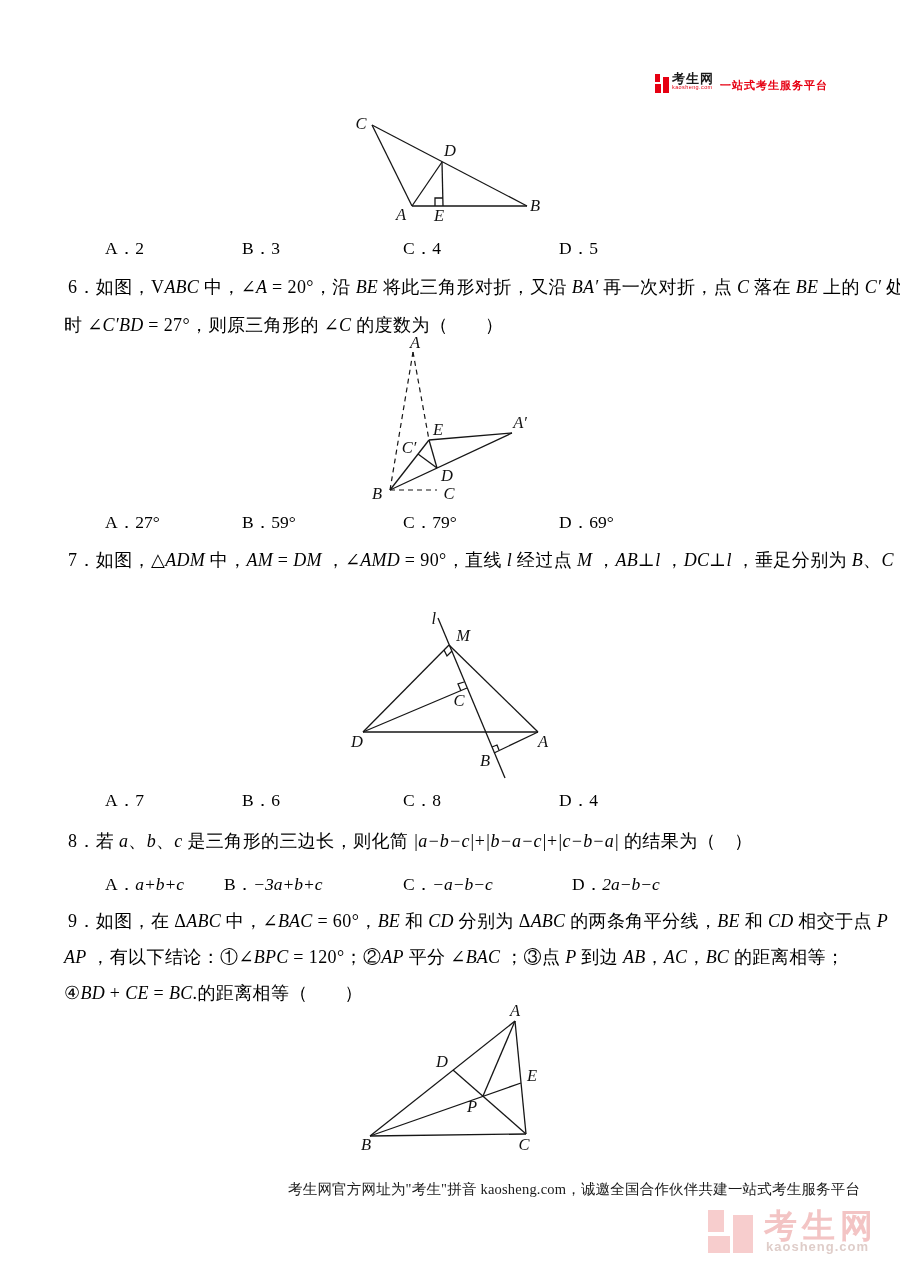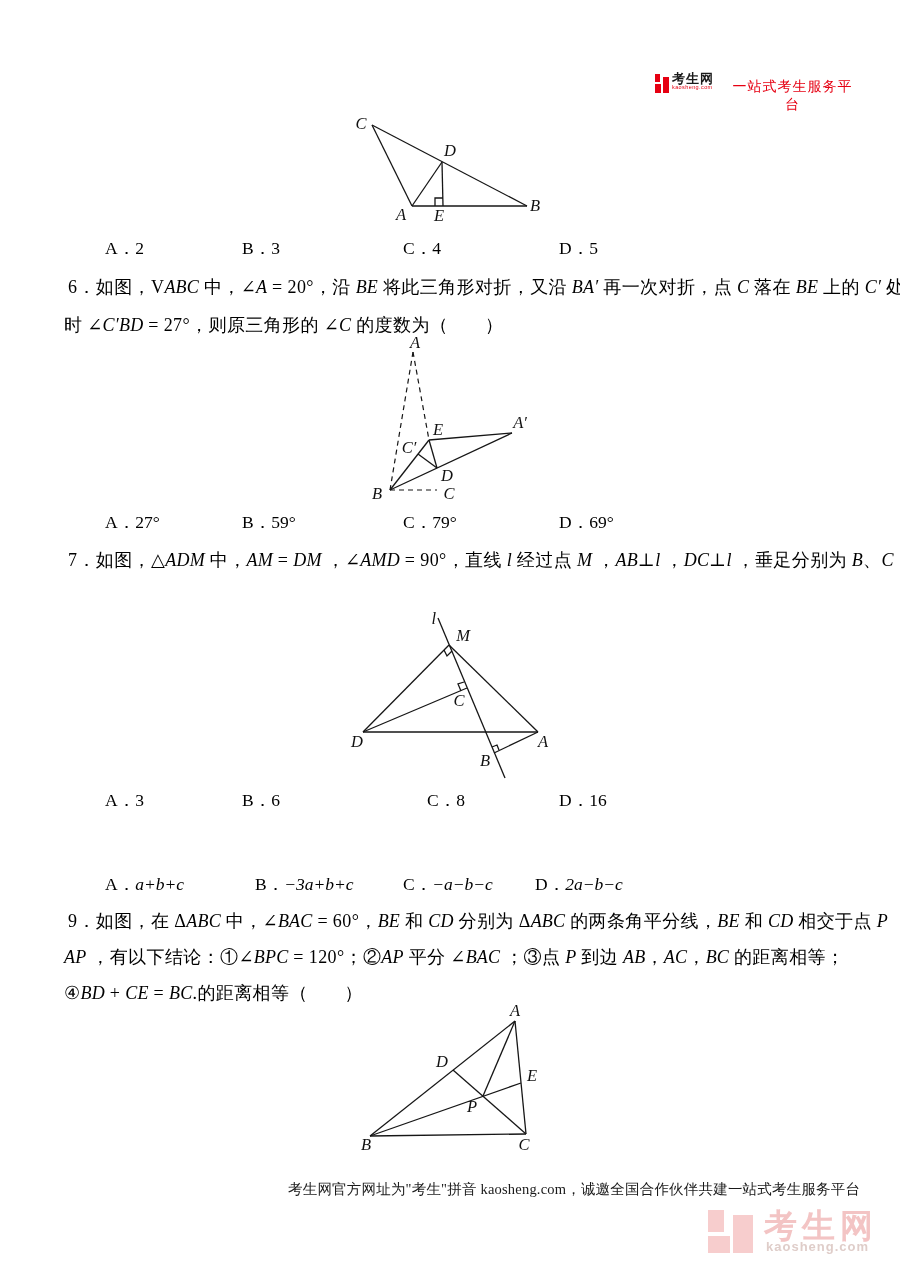--- a/index.html
+++ b/index.html
@@ -17,21 +17,21 @@
   .opt { position:absolute; top:0; font-size:17.5px; white-space:nowrap; }
   .opt i { font-style:italic; }
   
   .logo { position:absolute; left:655px; top:72px; width:200px; height:26px; }
   .logo .blk { position:absolute; background:#e60012; }
   .logo-name { position:absolute; left:17px; top:-2px; font-family:"Liberation Sans","DejaVu Sans",sans-serif;
                font-weight:bold; font-size:13px; color:#1a1a1a; letter-spacing:1px; }
   .logo-domain { position:absolute; left:17px; top:12px; font-family:"Liberation Sans","DejaVu Sans",sans-serif;
                font-size:5.5px; color:#e60012; letter-spacing:0.4px; }
   .logo-tagline { position:absolute; left:65px; top:6px; font-family:"Liberation Sans","DejaVu Sans",sans-serif;
-               font-weight:normal; font-size:14px; color:#e60012; letter-spacing:1px;margin-left:10px; }
+               font-weight:bold; font-size:11px; color:#e60012; letter-spacing:1px; }
   
   svg.fig { position:absolute; overflow:visible; }
   svg.fig line, svg.fig polyline { stroke:#161616; stroke-width:1.3; fill:none; }
   svg.fig line.dash { stroke-dasharray:5 4; stroke-width:1.2; }
   svg.fig text { font-family:"Liberation Serif","DejaVu Serif",serif; font-style:italic;
                  font-size:16.5px; fill:#111; }
   svg.fig text.mid { text-anchor:middle; }
   svg.fig text.end { text-anchor:end; }
   
   .footer { position:absolute; left:288px; top:1180px; font-size:14.5px; color:#1a1a1a;
@@ -129,31 +129,32 @@
     </g>
     <text class="end" x="98" y="14">l</text>
     <text class="mid" x="125" y="31">M</text>
     <text class="mid" x="121" y="96">C</text>
     <text class="mid" x="19" y="137">D</text>
     <text class="mid" x="205" y="137">A</text>
     <text class="mid" x="147" y="156">B</text>
   </svg>
 
   <div class="optrow" style="top:788px">
-    <span class="opt" style="left:105px"><span>A．3</span></span>
+    <span class="opt" style="left:105px"><span>A．7</span></span>
     <span class="opt" style="left:242px"><span>B．6</span></span>
-    <span class="opt" style="left:427px"><span>C．8</span></span>
-    <span class="opt" style="left:559px"><span>D．16</span></span>
+    <span class="opt" style="left:403px"><span>C．8</span></span>
+    <span class="opt" style="left:559px"><span>D．4</span></span>
   </div>
 
+  <div class="tline" style="left:68px;top:830px"><span>8．若 </span><i>a</i><span>、</span><i>b</i><span>、</span><i>c</i><span> 是三角形的三边长，则化简 </span><i>|a−b−c|</i><span>+</span><i>|b−a−c|</i><span>+</span><i>|c−b−a|</i><span> 的结果为（　）</span></div>
   <div class="optrow" style="top:872px">
     <span class="opt" style="left:105px"><span>A．</span><i>a+b+c</i><span></span></span>
-    <span class="opt" style="left:255px"><span>B．</span><i>−3a+b+c</i><span></span></span>
+    <span class="opt" style="left:224px"><span>B．</span><i>−3a+b+c</i><span></span></span>
     <span class="opt" style="left:403px"><span>C．</span><i>−a−b−c</i><span></span></span>
-    <span class="opt" style="left:535px"><span>D．</span><i>2a−b−c</i><span></span></span>
+    <span class="opt" style="left:572px"><span>D．</span><i>2a−b−c</i><span></span></span>
   </div>
 
   <div class="tline" style="left:68px;top:910px"><span>9．如图，在 Δ</span><i>ABC</i><span> 中，</span><i>∠BAC</i><span> = 60°，</span><i>BE</i><span> 和 </span><i>CD</i><span> 分别为 Δ</span><i>ABC</i><span> 的两条角平分线，</span><i>BE</i><span> 和 </span><i>CD</i><span> 相交于点 </span><i>P</i><span> ，连接</span></div>
   <div class="tline" style="left:64px;top:946px"><span></span><i>AP</i><span> ，有以下结论：①</span><i>∠BPC</i><span> = 120°；②</span><i>AP</i><span> 平分 </span><i>∠BAC</i><span> ；③点 </span><i>P</i><span> 到边 </span><i>AB</i><span>，</span><i>AC</i><span>，</span><i>BC</i><span> 的距离相等；</span></div>
   <div class="tline" style="left:64px;top:982px"><span>④</span><i>BD</i><span> + </span><i>CE</i><span> = </span><i>BC</i><span>.的距离相等（　　）</span></div>
 
   <svg class="fig" style="left:350px;top:1005px" width="210" height="150" viewBox="0 0 210 150">
     <g>
       <line x1="165" y1="16" x2="20" y2="131"></line>
       <line x1="20" y1="131" x2="176" y2="129"></line>

